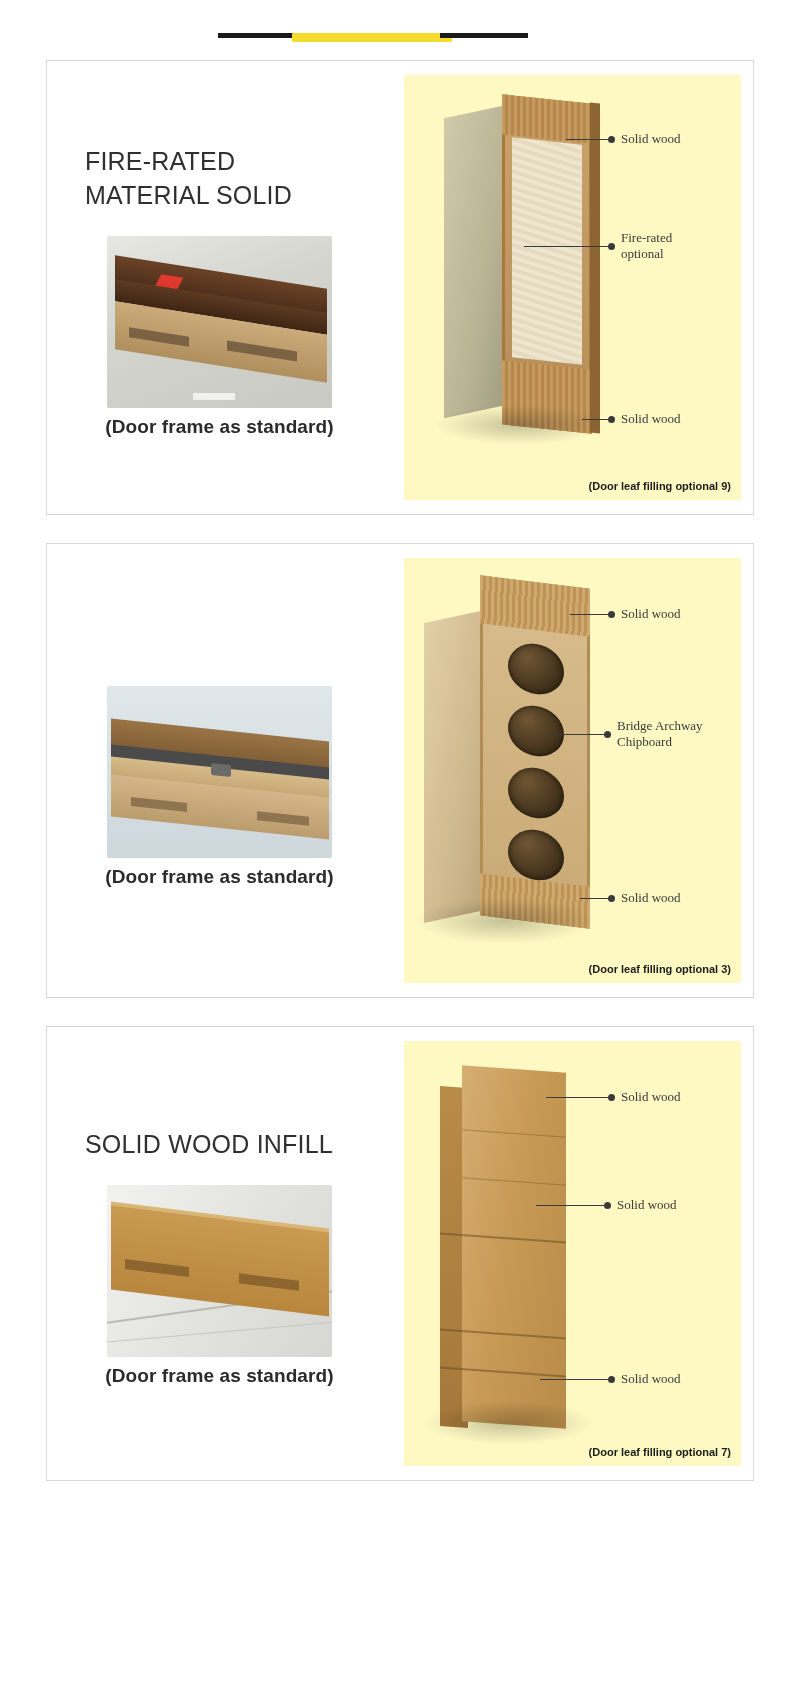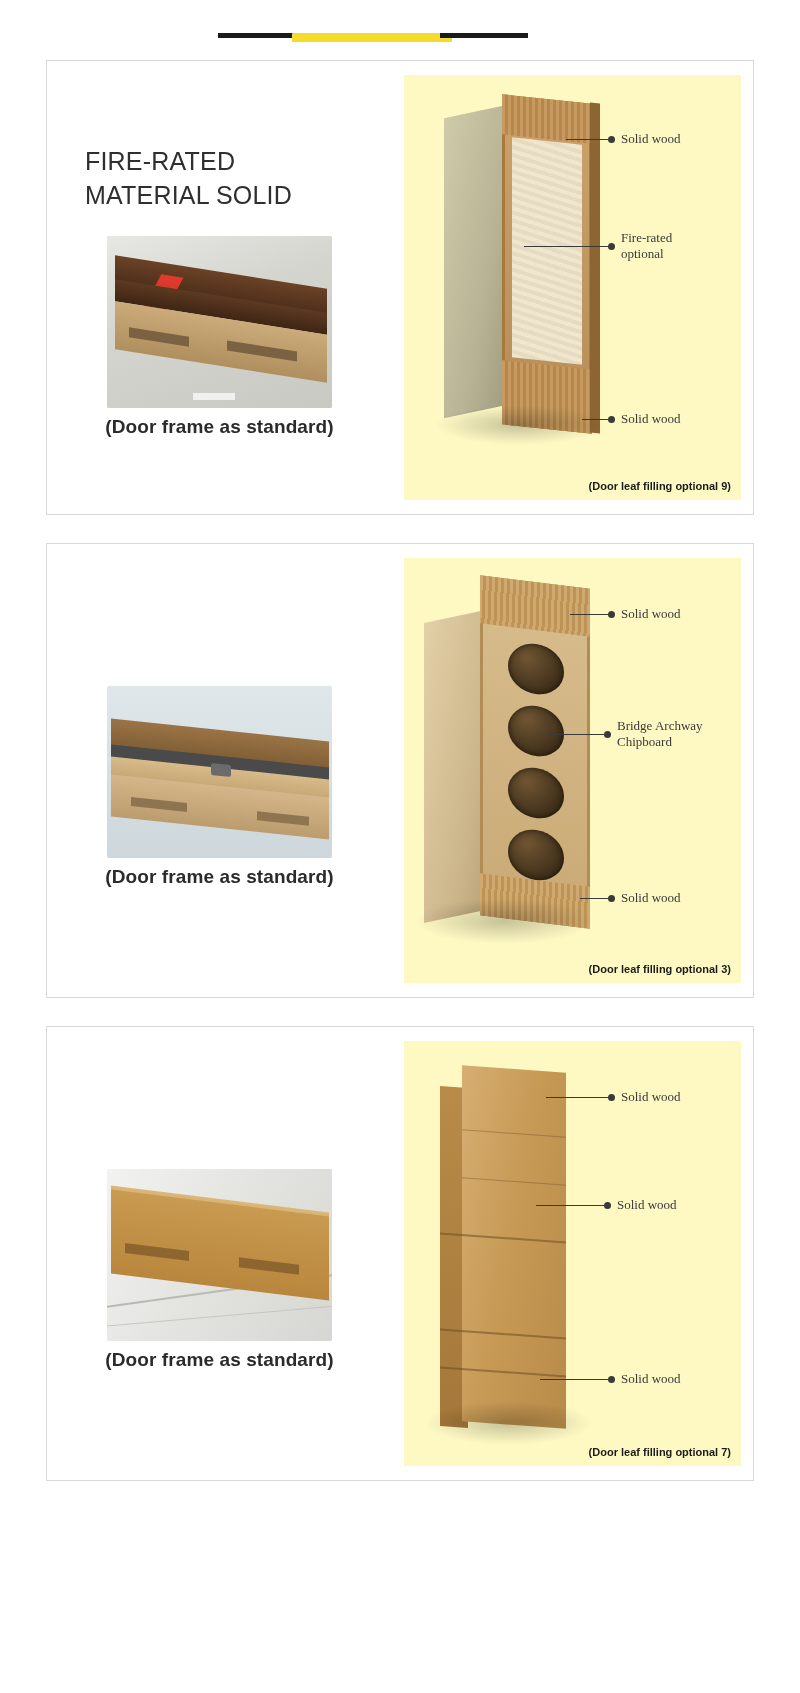--- a/index.html
+++ b/index.html
@@ -462,20 +462,23 @@
         <span class="txt">Solid wood</span>
       </div>
 
       <div class="diagram-caption">(Door leaf filling optional 3)</div>
     </div>
   </div>
 </div>
 
 <div class="panel" style="height:455px">
   <div class="panel-left">
+    <div class="panel-title">
+      <span class="l1">SOLID WOOD INFILL</span>
+    </div>
     <div class="frame-photo p3-photo">
       <div class="marble"></div>
       <div class="vein"></div>
       <div class="vein2"></div>
       <div class="slab-top"></div>
       <div class="slab"></div>
       <div class="notch1"></div>
       <div class="notch2"></div>
     </div>
     <div class="frame-caption">(Door frame as standard)</div>

